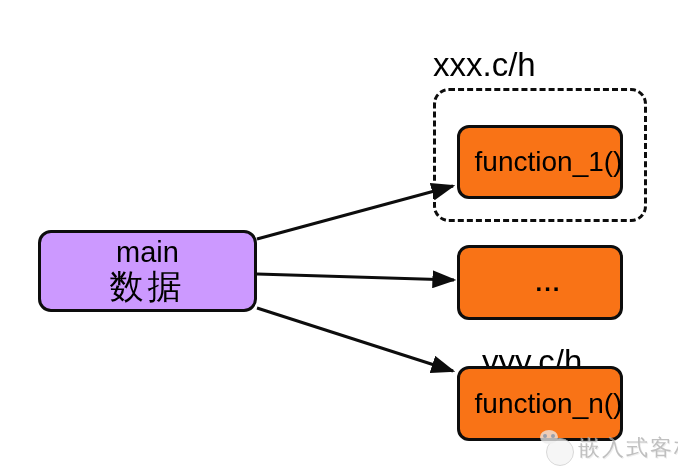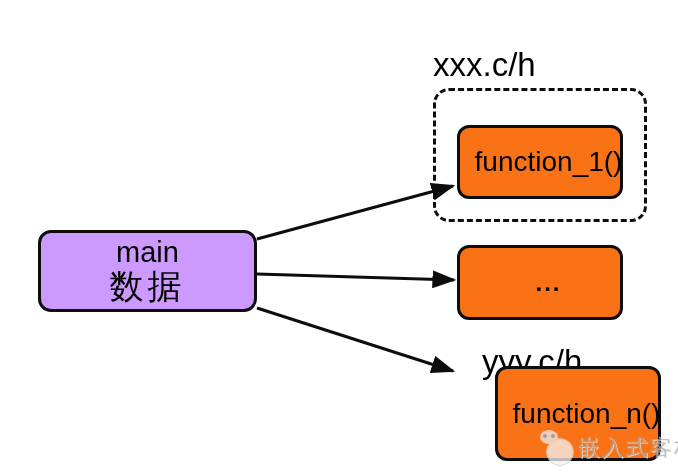--- a/index.html
+++ b/index.html
@@ -43,21 +43,21 @@
   }
   .blue-node {
     background: #f97316;
     border: 3px solid #0d0d0d;
     border-radius: 12px;
     font-size: 28px;
     padding-left: 17px;
   }
   .node-f1   { left: 457px; top: 125px; width: 166px; height: 74px; }
   .node-mid  { left: 457px; top: 245px; width: 166px; height: 75px; font-size: 24px; font-weight: bold; letter-spacing: 2px; }
-  .node-fn   { left: 457px; top: 366px; width: 166px; height: 95px; margin-left: 38px; }
+  .node-fn   { left: 457px; top: 366px; width: 166px; height: 75px; }
   .group-dashed {
     position: absolute;
     left: 433px; top: 88px;
     width: 214px; height: 134px;
     box-sizing: border-box;
     border: 3px dashed #0d0d0d;
     border-radius: 16px;
     background: transparent;
   }
   .group-label {

